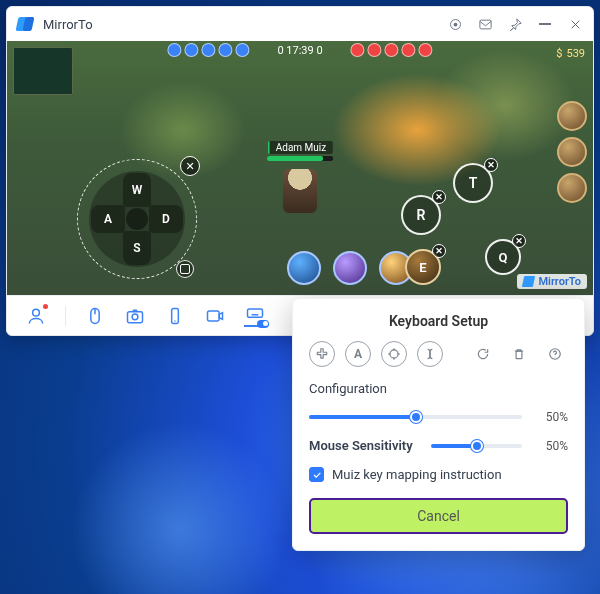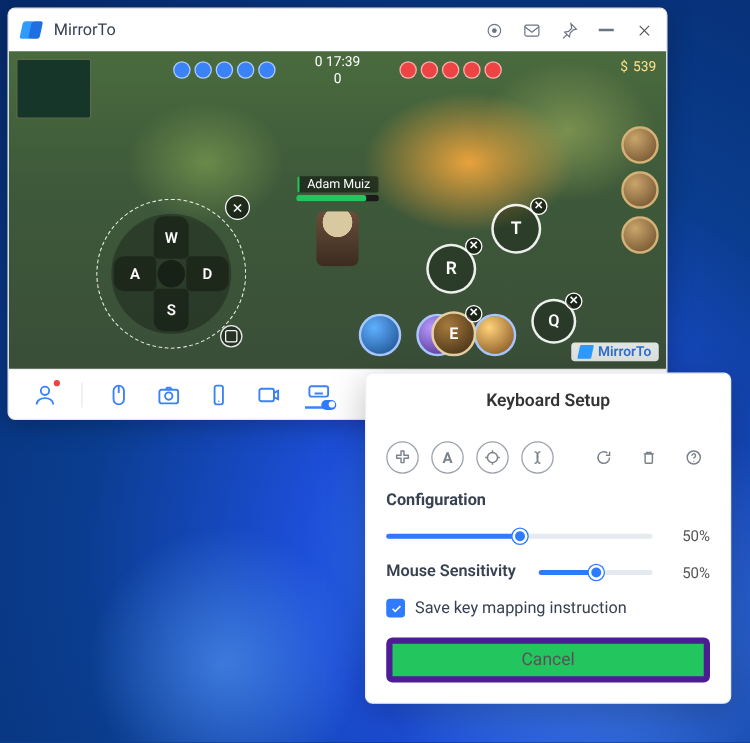--- a/index.html
+++ b/index.html
@@ -7,21 +7,21 @@
   .desktop-bg {
     position: absolute; inset: 0;
     background: radial-gradient(circle at 65% 75%, #3b82f6 0%, #1d4ed8 25%, #0a3d8f 55%, #062a6b 100%);
   }
   .bloom {
     position: absolute; border-radius: 50%;
     background: radial-gradient(circle, rgba(96,165,250,0.55) 0%, rgba(29,78,216,0.0) 70%);
     filter: blur(2px);
   }
   .app-window {
-    position: absolute; left: 6px; top: 6px; width: 528px; height: 330px;
+    position: absolute; left: 6px; top: 6px; width: 588px; height: 330px;
     background: #fff; border-radius: 6px; box-shadow: 0 4px 20px rgba(0,0,0,0.25);
     display: flex; flex-direction: column; overflow: hidden;
     border: 1px solid #e5e7eb;
   }
   .titlebar {
     height: 34px; display: flex; align-items: center; justify-content: space-between;
     padding: 0 10px; background: #fff;
   }
   .title-left { display: flex; align-items: center; gap: 8px; }
   .logo {
@@ -136,45 +136,45 @@
   .bottom-toolbar .tool svg { width:20px; height:20px; stroke:#3b82f6; stroke-width:1.8; fill:none; }
   .tool .dotred { position:absolute; top:-1px; right:-1px; width:5px; height:5px; background:#ef4444; border-radius:50%; }
   .tool.active { border-bottom:2px solid #3b82f6; padding-bottom:1px; }
 
   
   .panel {
     position:absolute; left:292px; top:298px; width:293px; background:#fff;
     border-radius:6px; box-shadow:0 8px 30px rgba(0,0,0,0.25);
     border:1px solid #eceff3; padding:14px 16px 16px;
   }
-  .panel-title { text-align:center; font-size:14px; font-weight:600; color:#333; margin-bottom:24px; }
+  .panel-title { text-align:center; font-size:14px; font-weight:600; color:#333; margin-bottom:12px; }
   .tool-row { display:flex; align-items:center; gap:10px; margin-bottom:14px; }
   .rbtn { width:26px; height:26px; border-radius:50%; border:1.5px solid #9aa1ab; display:flex; align-items:center; justify-content:center; color:#7a828c; background:#fff; cursor:pointer;}
   .rbtn svg { width:14px; height:14px; stroke:#7a828c; stroke-width:2; fill:none; }
   .rbtn.flat { border:none; }
   .spacer { flex:1; }
   .row { display:flex; align-items:center; justify-content:space-between; margin-bottom:14px; font-size:13px; color:#374151; }
-  .row .label { font-weight:700;text-align:right; }
+  .row .label { font-weight:400;text-align:right; }
   .select {
     width:132px; height:30px; border:1px solid #d7dbe2; border-radius:4px; background:#fff;
     display:flex; align-items:center; justify-content:space-between; padding:0 10px; color:#555; font-size:13px; cursor:pointer;
   }
   .select svg { width:12px; height:12px; stroke:#555; stroke-width:2; fill:none; }
   .slider-row { display:flex; align-items:center; gap:10px; margin-bottom:14px; }
   .slider-row .label { font-size:13px; font-weight:600; color:#374151; width:112px; }
   .slider { position:relative; flex:1; height:4px; background:#e5e9f0; border-radius:2px; }
   .slider .fill { position:absolute; left:0; top:0; height:100%; background:#2f7bff; border-radius:2px; }
   .slider .thumb { position:absolute; top:50%; width:12px; height:12px; background:#2f7bff; border:2px solid #fff; border-radius:50%; transform:translate(-50%,-50%); box-shadow:0 0 0 1px #2f7bff; }
   .pct { width:36px; text-align:right; font-size:12px; color:#555; }
   .check-row { display:flex; align-items:center; gap:8px; font-size:13px; color:#374151; margin:2px 0 16px; }
   .check { width:15px; height:15px; border:1.5px solid #2f7bff; background:#2f7bff; border-radius:3px; display:flex; align-items:center; justify-content:center; }
   .check svg { width:10px; height:10px; stroke:#fff; stroke-width:3; fill:none; }
   .btn-row { display:flex; gap:12px; }
   .btn { flex:1; height:36px; border-radius:5px; font-size:14px; display:flex; align-items:center; justify-content:center; cursor:pointer; }
-  .btn.secondary { border:5px solid #4c1d95; color:#555; background:#22c55e; }
+  .btn.secondary { border:2px solid #4c1d95; color:#555; background:#bef264; }
   .btn.primary { background:#2f7bff; color:#fff; font-weight:600; }
 </style>
 </head>
 <body>
 
 <div class="desktop-bg">
   <div class="bloom" style="width:380px;height:380px;left:300px;top:320px;"></div>
   <div class="bloom" style="width:220px;height:220px;left:70px;top:420px;"></div>
 </div>
 
@@ -403,19 +403,19 @@
     </div>
     <div class="pct">50%</div>
   </div>
 
   <div class="check-row">
     <div class="check">
         <svg viewBox="0 0 24 24">
           <path d="M5 12l5 5L20 7"></path>
         </svg>
       </div>
-    <div>Save key mapping instruction</div>
+    <div>Muiz key mapping instruction</div>
   </div>
 
   <div class="btn-row">
     <div class="btn secondary">Cancel</div>
   </div>
 </div>
 
 </body></html>

